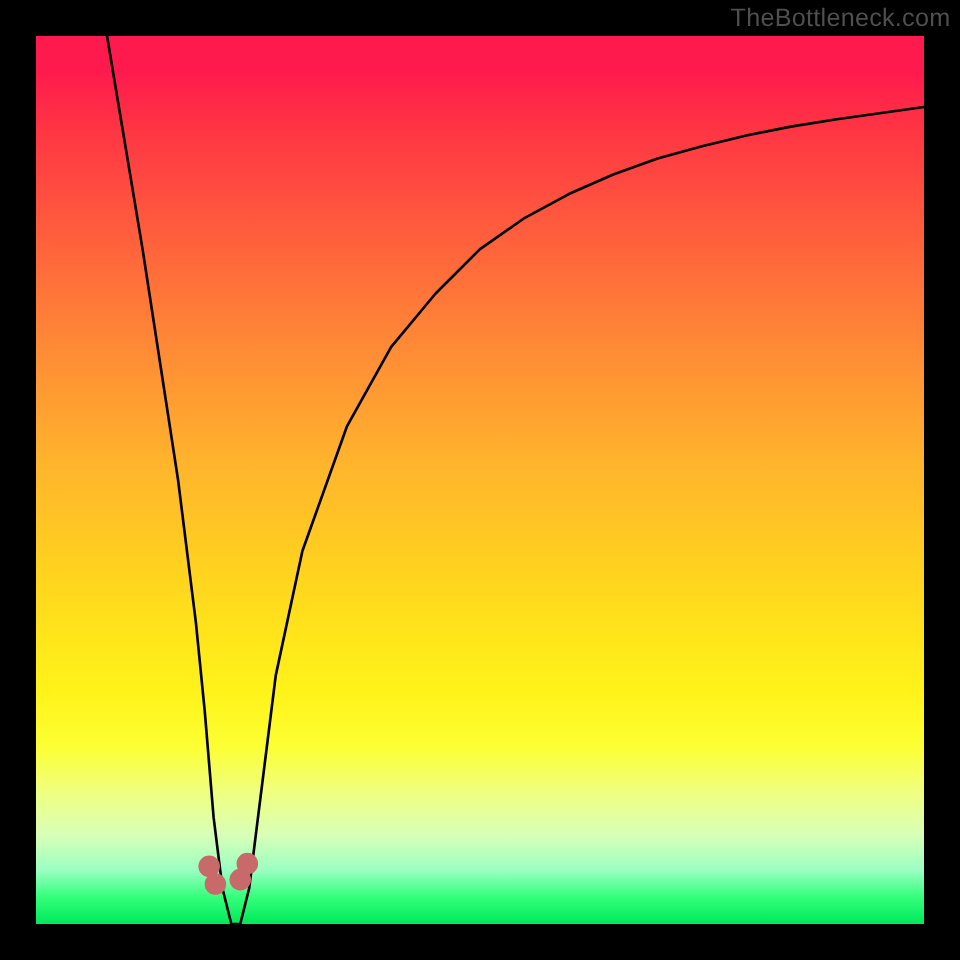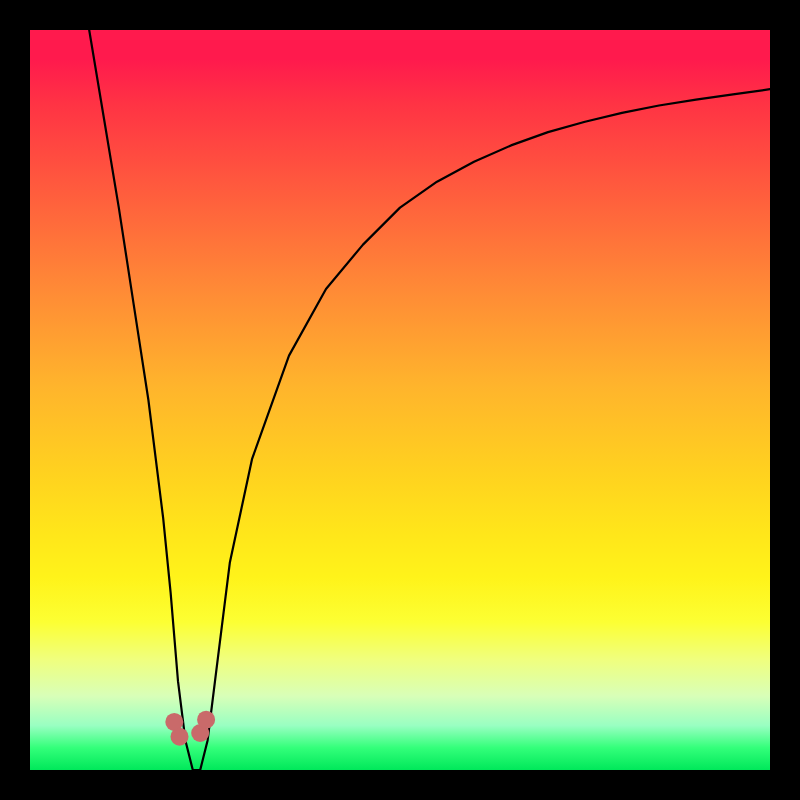--- a/index.html
+++ b/index.html
@@ -69,13 +69,14 @@
     <svg class="curve" viewBox="0 0 740 740" preserveAspectRatio="none">
       <path d="M59.2 0.0 L74.0 88.8 L88.8 177.6 L103.6 273.8 L118.4 370.0 L133.2 488.4 L140.6 562.4 L148.0 651.2 L155.4 710.4 L162.8 740.0 L170.2 740.0 L177.6 710.4 L185.0 651.2 L199.8 532.8 L222.0 429.2 L259.0 325.6 L296.0 259.0 L333.0 214.6 L370.0 177.6 L407.0 151.7 L444.0 131.7 L481.0 115.4 L518.0 102.1 L555.0 91.8 L592.0 82.9 L629.0 75.5 L666.0 69.6 L703.0 64.4 L740.0 59.2" fill="none" stroke="#000" stroke-width="2.2" stroke-linecap="round" stroke-linejoin="round"></path>
       <g>
           <circle cx="144.3" cy="691.9" r="9" fill="#c96a6a"></circle>
           <circle cx="149.5" cy="706.7" r="9" fill="#c96a6a"></circle>
           <circle cx="170.2" cy="703.0" r="9" fill="#c96a6a"></circle>
           <circle cx="176.1" cy="689.7" r="9" fill="#c96a6a"></circle>
         </g>
     </svg>
   </div>
+  <div class="watermark">TheBottleneck.com</div>
 </div>
 
 </body></html>

